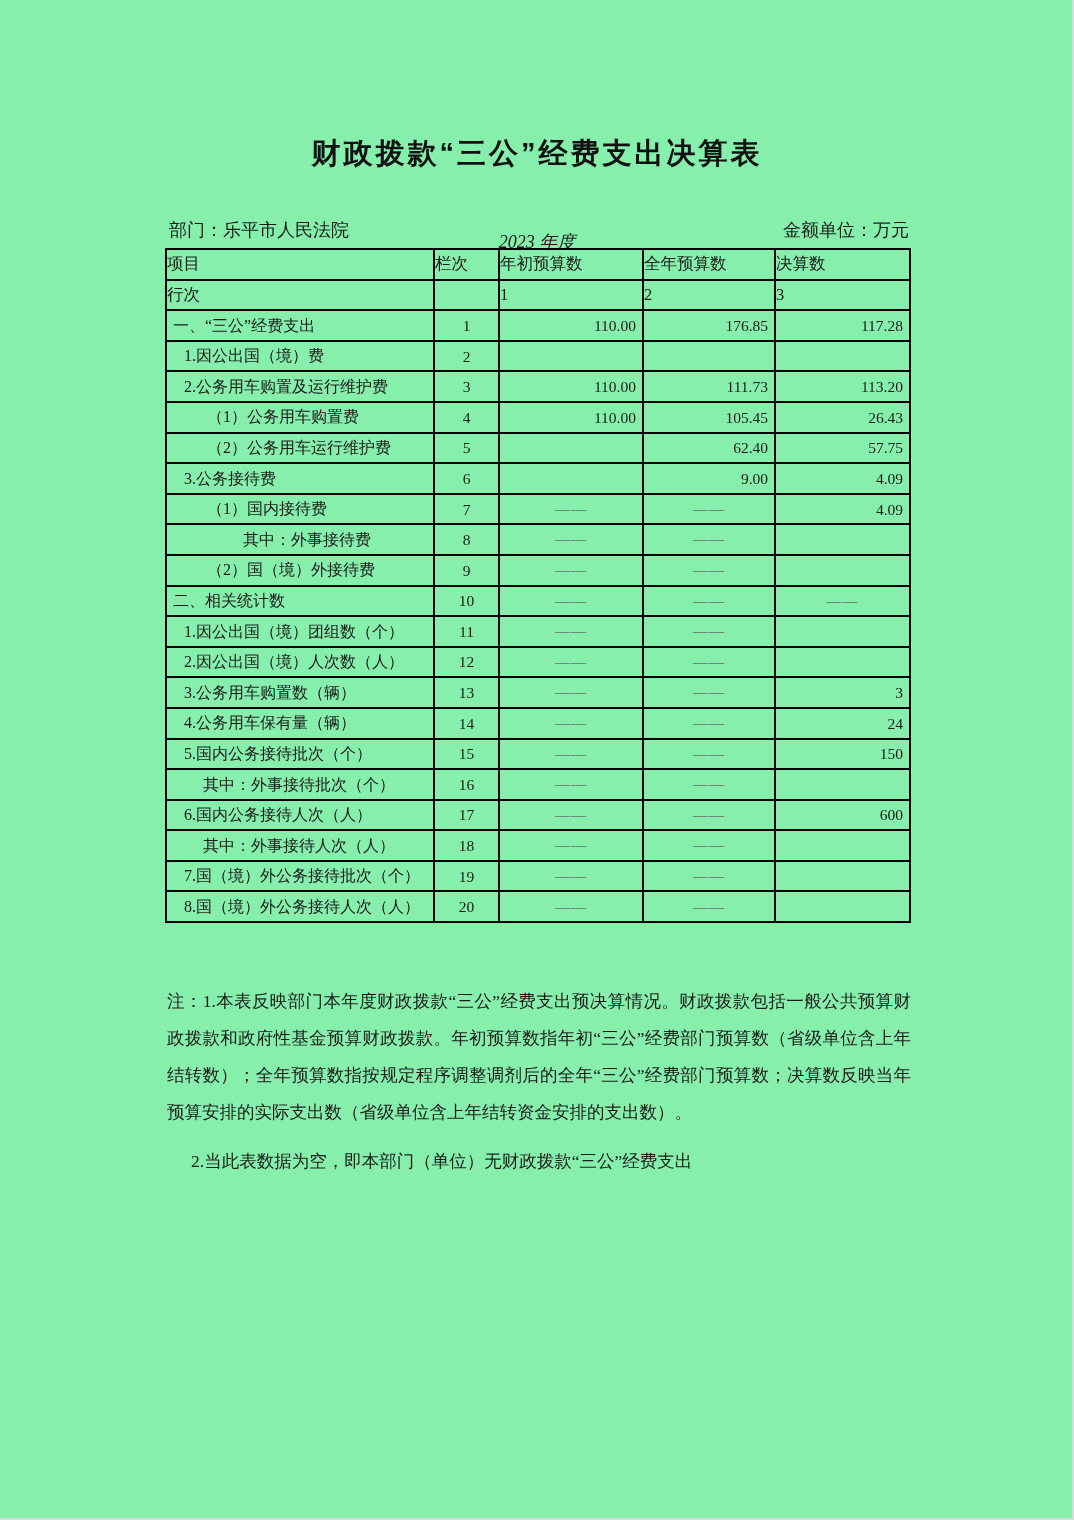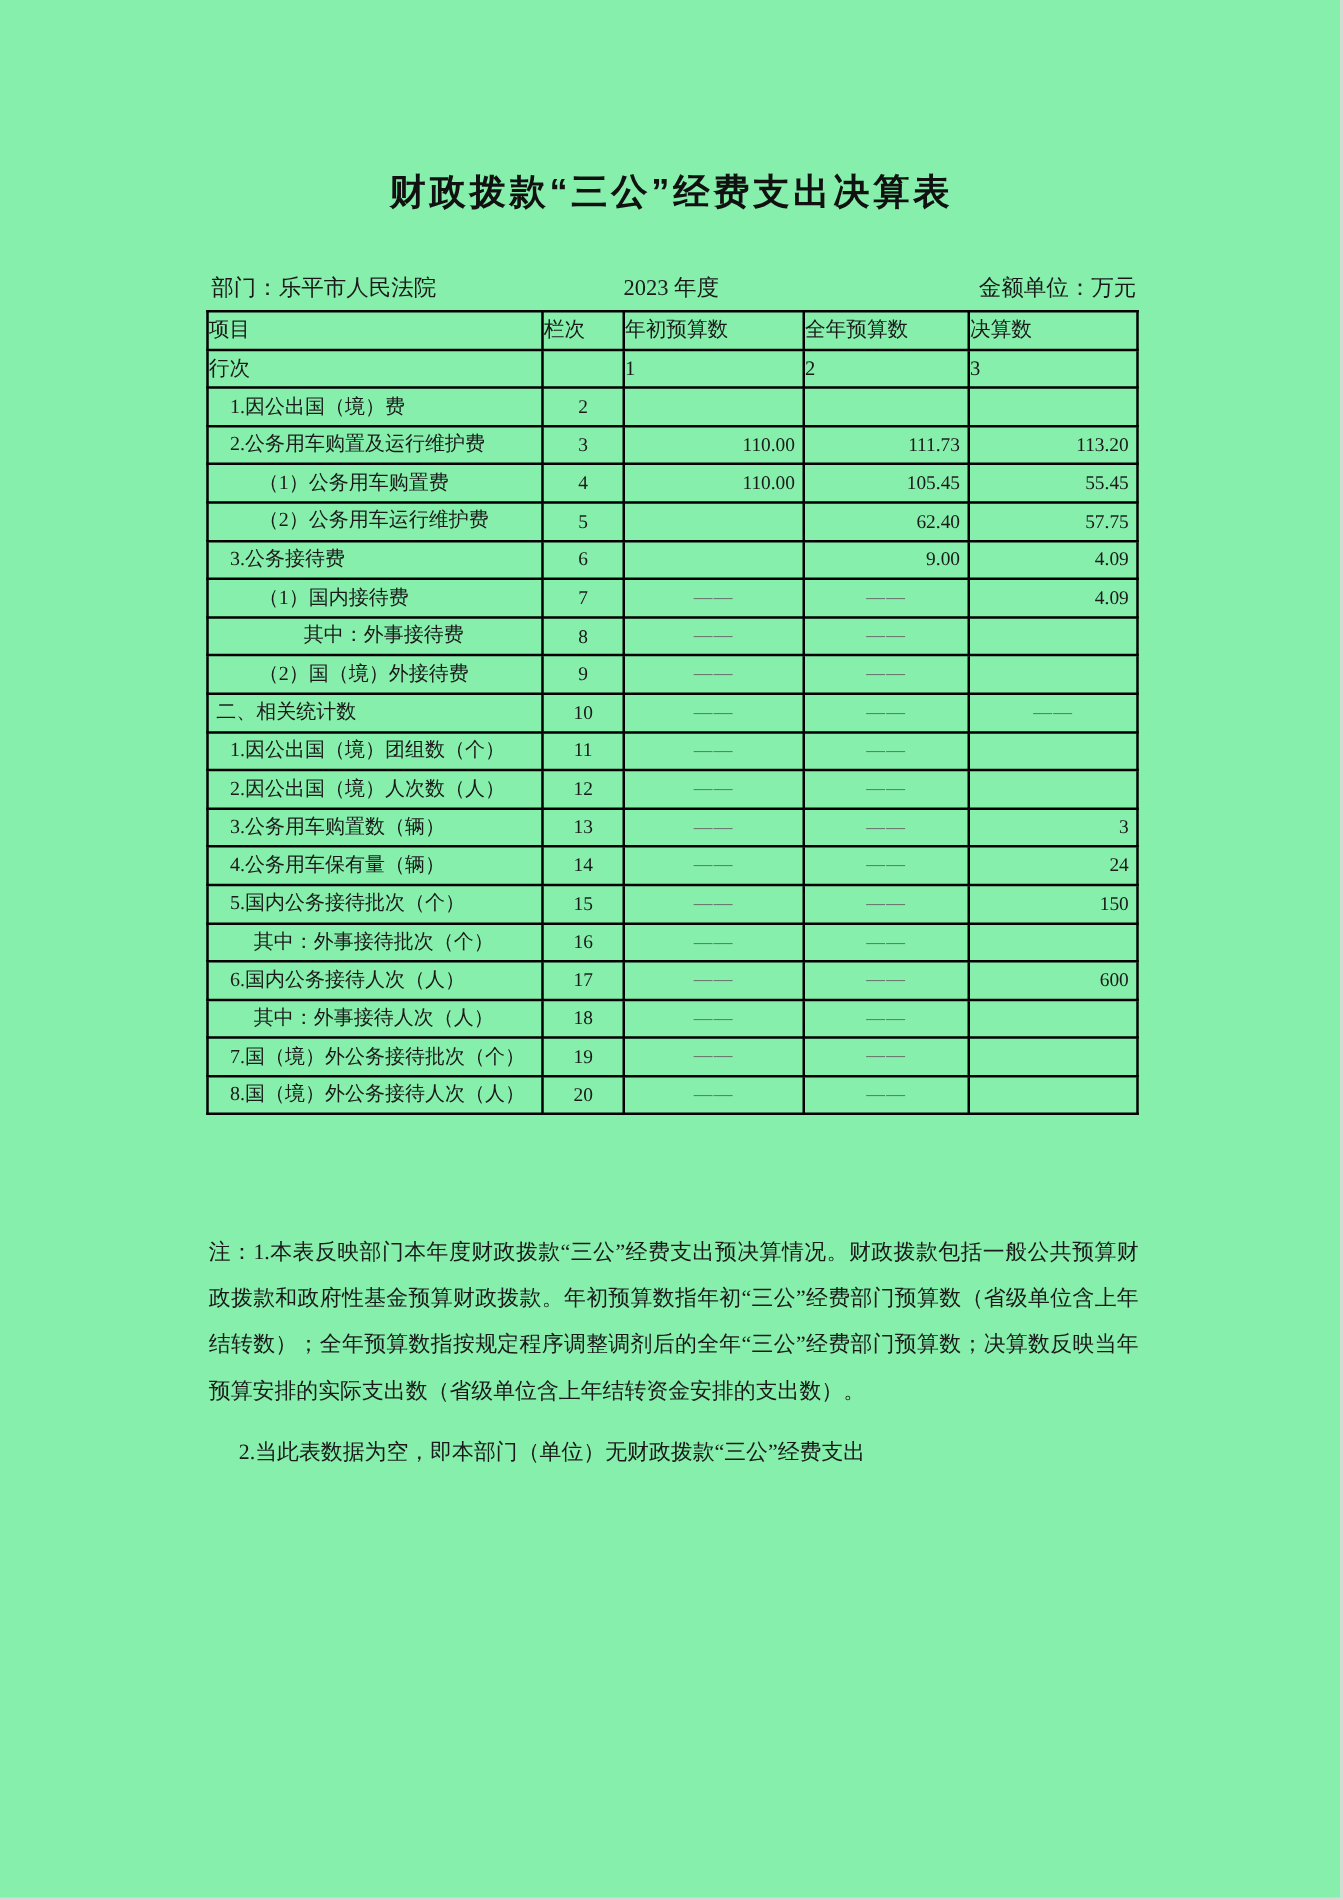--- a/index.html
+++ b/index.html
@@ -40,21 +40,21 @@
   }
   .info-line {
     position: absolute;
     top: 218px;
     left: 165px;
     width: 744px;
     height: 24px;
     font-size: 18px;
   }
   .info-left  { position: absolute; left: 4px; top: 0; }
-  .info-center{ position: absolute; left: 50%; top: 0; transform: translateX(-50%); }
+  .info-center{ position: absolute; left: 50%; top: 12px; transform: translateX(-50%); font-style: italic; }
   .info-right { position: absolute; right: 0; top: 0; }
 
   table.fiscal {
     position: absolute;
     top: 248px;
     left: 165px;
     width: 744px;
     border-collapse: collapse;
     table-layout: fixed;
   }
@@ -136,39 +136,46 @@
       <tr>
         <th>行次</th>
         <th></th>
         <th>1</th>
         <th>2</th>
         <th>3</th>
       </tr>
     </thead>
     <tbody>
         <tr>
+          <td class="label ind0">一、“三公”经费支出</td>
+          <td class="lane">1</td>
+          <td class="num">110.00</td>
+          <td class="num">176.85</td>
+          <td class="num">117.28</td>
+        </tr>
+        <tr>
           <td class="label ind1">1.因公出国（境）费</td>
           <td class="lane">2</td>
           <td class="num"></td>
           <td class="num"></td>
           <td class="num"></td>
         </tr>
         <tr>
           <td class="label ind1">2.公务用车购置及运行维护费</td>
           <td class="lane">3</td>
           <td class="num">110.00</td>
           <td class="num">111.73</td>
           <td class="num">113.20</td>
         </tr>
         <tr>
           <td class="label ind2">（1）公务用车购置费</td>
           <td class="lane">4</td>
           <td class="num">110.00</td>
           <td class="num">105.45</td>
-          <td class="num">55.45</td>
+          <td class="num">26.43</td>
         </tr>
         <tr>
           <td class="label ind2">（2）公务用车运行维护费</td>
           <td class="lane">5</td>
           <td class="num"></td>
           <td class="num">62.40</td>
           <td class="num">57.75</td>
         </tr>
         <tr>
           <td class="label ind1">3.公务接待费</td>

